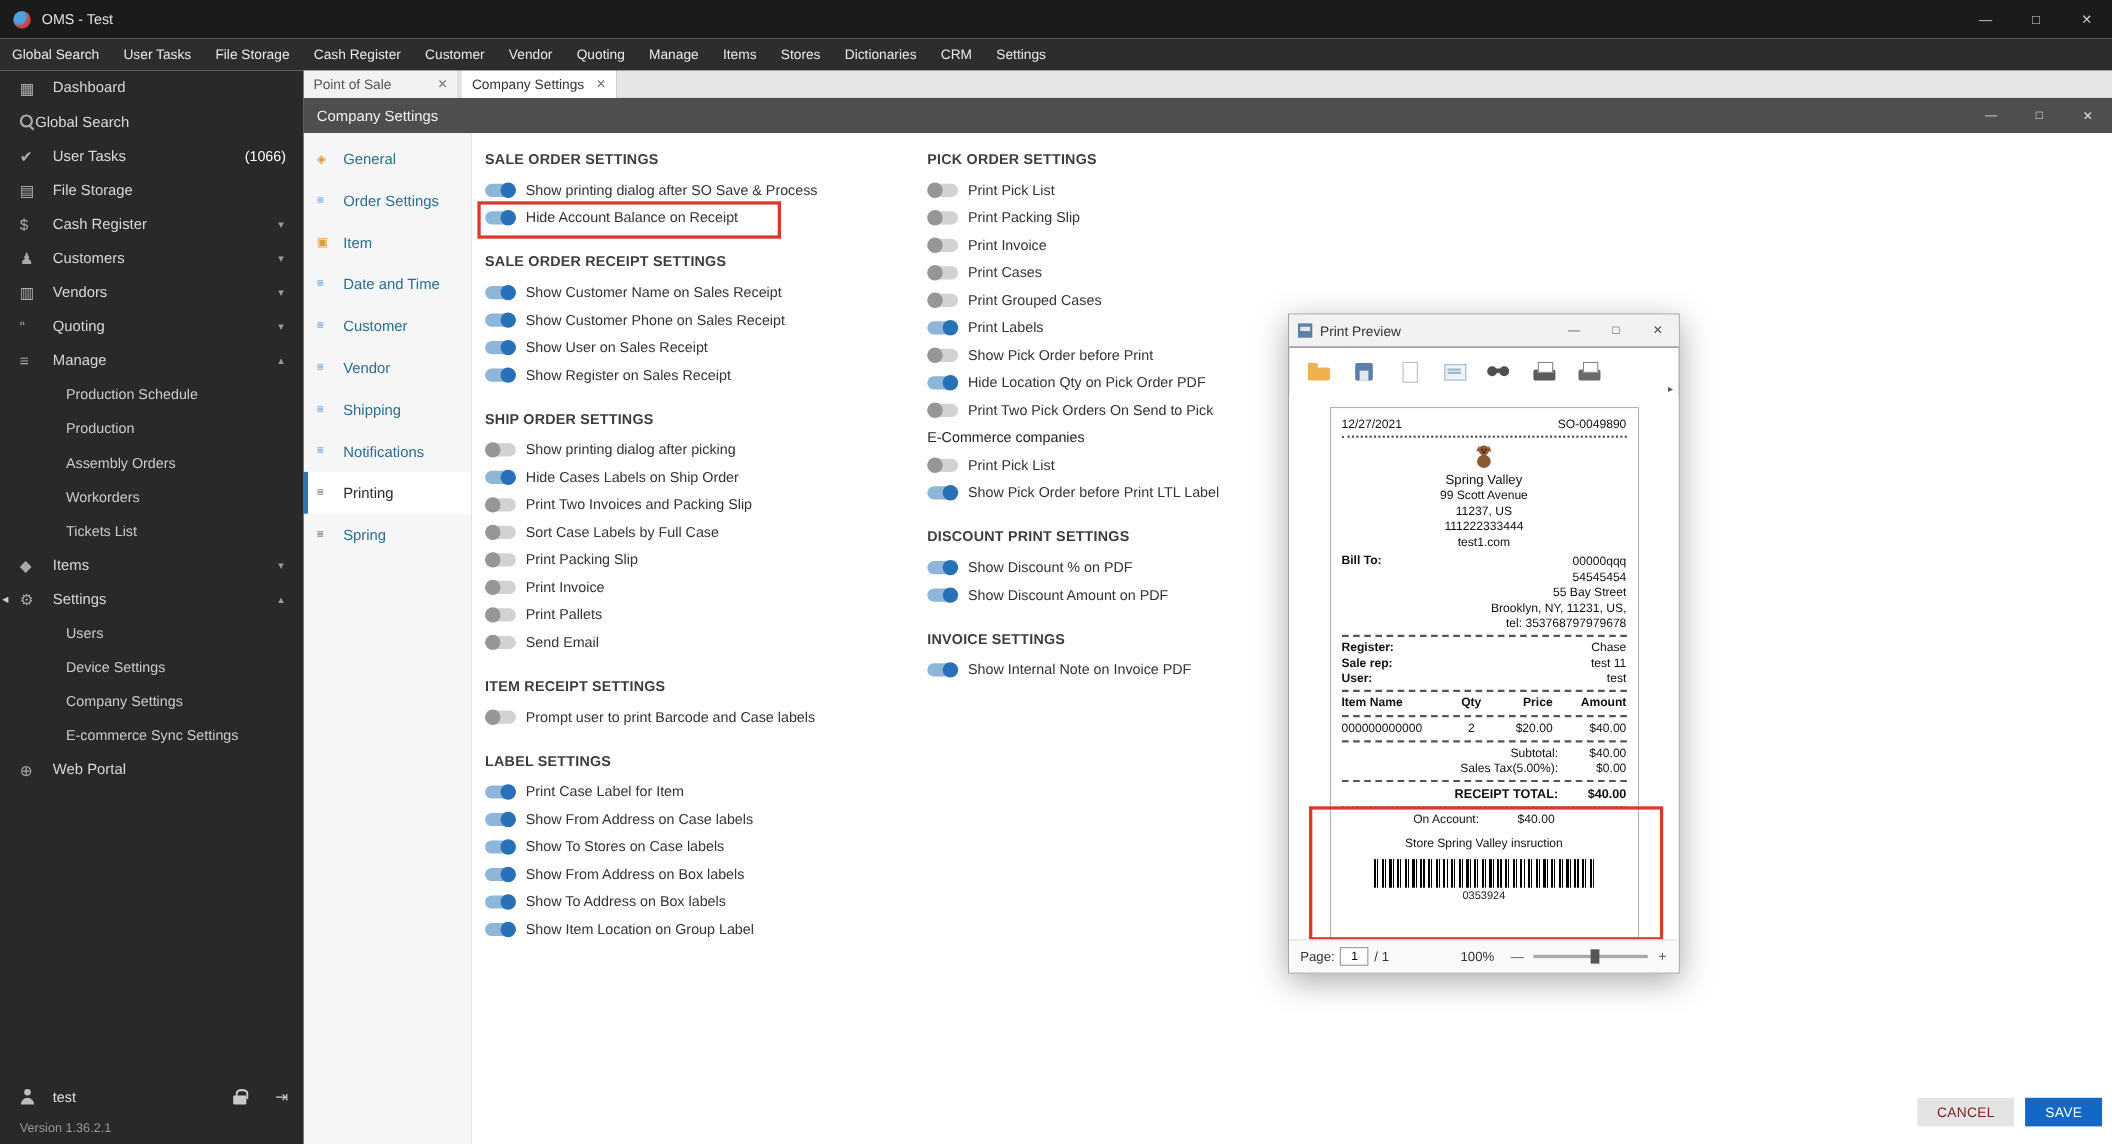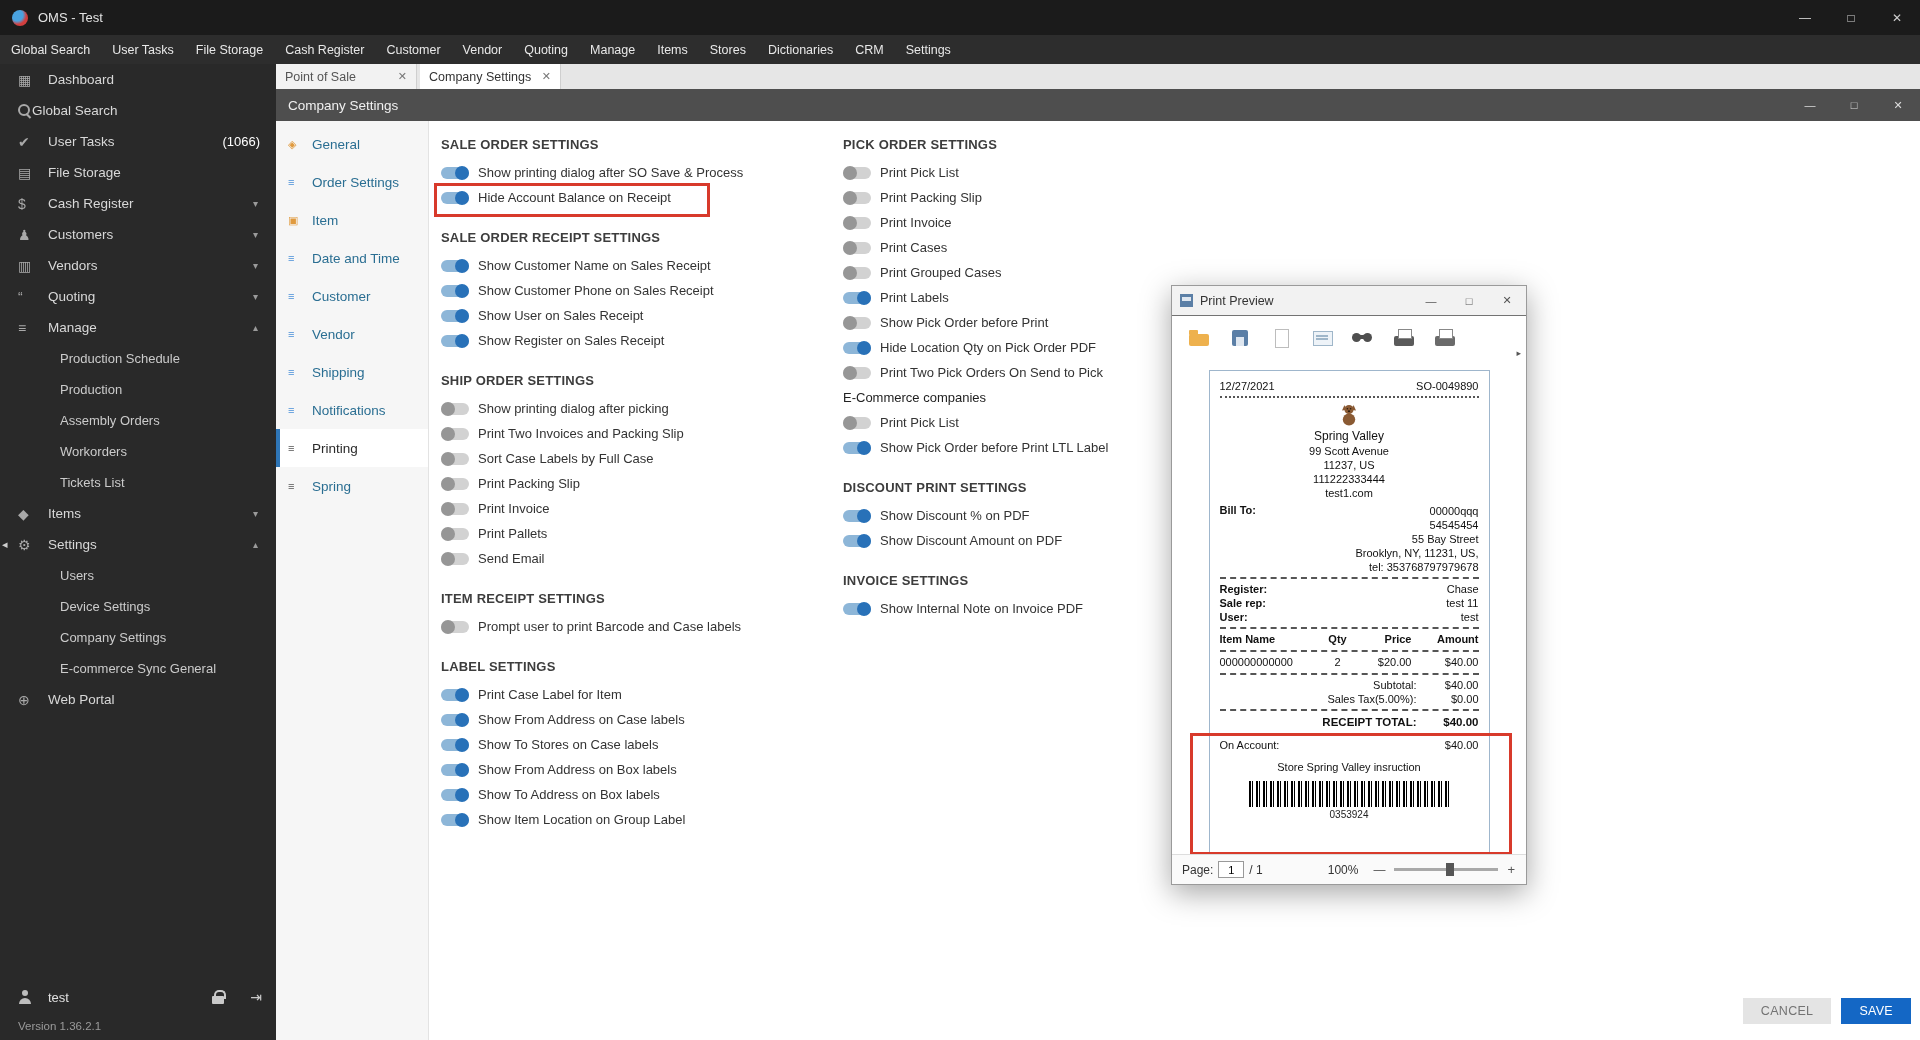--- a/index.html
+++ b/index.html
@@ -67,21 +67,21 @@
   .srow.subhead { color:#222; }
   .srow.hl::after { content:""; position:absolute; left:-7px; top:-2px; width:270px; height:28px; border:3px solid #d83a2b; pointer-events:none; }
   .toggle { flex:none; width:28px; height:12px; border-radius:6px; background:#d2d2d2; position:relative; }
   .toggle::after { content:""; position:absolute; top:-1px; left:0; width:14px; height:14px; border-radius:50%; background:#969696; }
   .toggle.on { background:#8db6d8; }
   .toggle.on::after { left:auto; right:0; background:#2871b8; }
 
   
   .footer-buttons { position:absolute; right:9px; bottom:16px; display:flex; gap:10px; }
   .btn { height:26px; padding:0 18px; font-size:12.5px; display:flex; align-items:center; border:none; letter-spacing:.3px; }
-  .btn.cancel { background:#e4e4e4; color:#737373; }
+  .btn.cancel { background:#e4e4e4; color:#7f1d1d; }
   .btn.save { background:#1467c5; color:#fff; }
 
   
   .preview { position:absolute; left:1171px; top:285px; width:356px; height:600px; background:#fff; border:1px solid #9a9a9a; box-shadow:0 8px 28px rgba(0,0,0,.35); z-index:10; }
   .pv-title { height:30px; background:#f2f2f2; border-bottom:1px solid #737373; display:flex; align-items:center; padding-left:8px; font-size:12.5px; color:#333; gap:7px; }
   .pv-appicon { width:13px; height:13px; background:#5b7fa6; position:relative; }
   .pv-appicon::after { content:""; position:absolute; left:2px; top:3px; width:9px; height:4px; background:#dfe7f0; }
   .pv-controls { margin-left:auto; display:flex; }
   .pv-btn { width:38px; height:30px; display:flex; align-items:center; justify-content:center; color:#555; font-size:11px; }
   .pv-toolbar { height:44px; display:flex; align-items:center; gap:15px; padding:0 14px; position:relative; }
@@ -115,21 +115,21 @@
   .rt-head, .rt-row { display:flex; line-height:15px; }
   .rt-head { font-weight:bold; }
   .rc0 { width:100px; text-align:left; }
   .rc1 { width:36px; text-align:center; }
   .rc2 { width:56px; text-align:right; }
   .rc3 { flex:1; text-align:right; }
   .sumrow { display:flex; justify-content:flex-end; gap:10px; line-height:14px; }
   .sumrow .val { width:52px; text-align:right; }
   .totalrow { display:flex; justify-content:flex-end; gap:10px; line-height:16px; font-weight:bold; font-size:11.5px; }
   .totalrow .val { width:52px; text-align:right; }
-  .acctrow { display:flex; justify-content:space-between; line-height:15px; margin-top:2px;gap:35px; }
+  .acctrow { display:flex; justify-content:center; line-height:15px; margin-top:2px;gap:35px; }
   .note { text-align:center; margin-top:7px; line-height:15px; }
   .barcode { width:200px; height:26px; margin:6px auto 0;
     background:repeating-linear-gradient(90deg,#000 0 2px,#fff 2px 3px,#000 3px 4px,#fff 4px 7px,#000 7px 9px,#fff 9px 10px,#000 10px 11px,#fff 11px 14px); }
   .barcode-num { text-align:center; font-size:10px; margin-top:2px; color:#222; }
   .dog { display:flex; justify-content:center; margin:2px 0; }
 
   .pv-highlight { position:absolute; left:18px; width:322px; top:447px; height:122px; border:3px solid #d83a2b; pointer-events:none; }
 
   
   .pv-footer { position:absolute; left:0; right:0; bottom:0; height:30px; border-top:1px solid #ddd; display:flex; align-items:center; padding:0 10px; font-size:12px; color:#333; gap:5px; background:#fafafa; }
@@ -227,21 +227,21 @@
         </div>
         <div class="side-item">
           <span class="side-marker">◂</span>
           <span class="side-icon">⚙</span>
           <span class="side-label">Settings</span>
           <span class="side-chev">▴</span>
         </div>
         <div class="side-sub">Users</div>
         <div class="side-sub">Device Settings</div>
         <div class="side-sub">Company Settings</div>
-        <div class="side-sub">E-commerce Sync General</div>
+        <div class="side-sub">E-commerce Sync Settings</div>
         <div class="side-item">
           <span class="side-icon">⊕</span>
           <span class="side-label">Web Portal</span>
         </div>
       </div>
     <div class="side-user">
       <span class="user-icon"></span>
       <span>test</span>
       <span class="lock-icon"></span>
       <span class="exit-icon">⇥</span>
@@ -338,20 +338,24 @@
               <span class="slabel">Show User on Sales Receipt</span>
             </div>
             <div class="srow">
               <span class="toggle on"></span>
               <span class="slabel">Show Register on Sales Receipt</span>
             </div>
             <div class="stitle">SHIP ORDER SETTINGS</div>
             <div class="srow">
               <span class="toggle"></span>
               <span class="slabel">Show printing dialog after picking</span>
+            </div>
+            <div class="srow">
+              <span class="toggle on"></span>
+              <span class="slabel">Hide Cases Labels on Ship Order</span>
             </div>
             <div class="srow">
               <span class="toggle"></span>
               <span class="slabel">Print Two Invoices and Packing Slip</span>
             </div>
             <div class="srow">
               <span class="toggle"></span>
               <span class="slabel">Sort Case Labels by Full Case</span>
             </div>
             <div class="srow">

